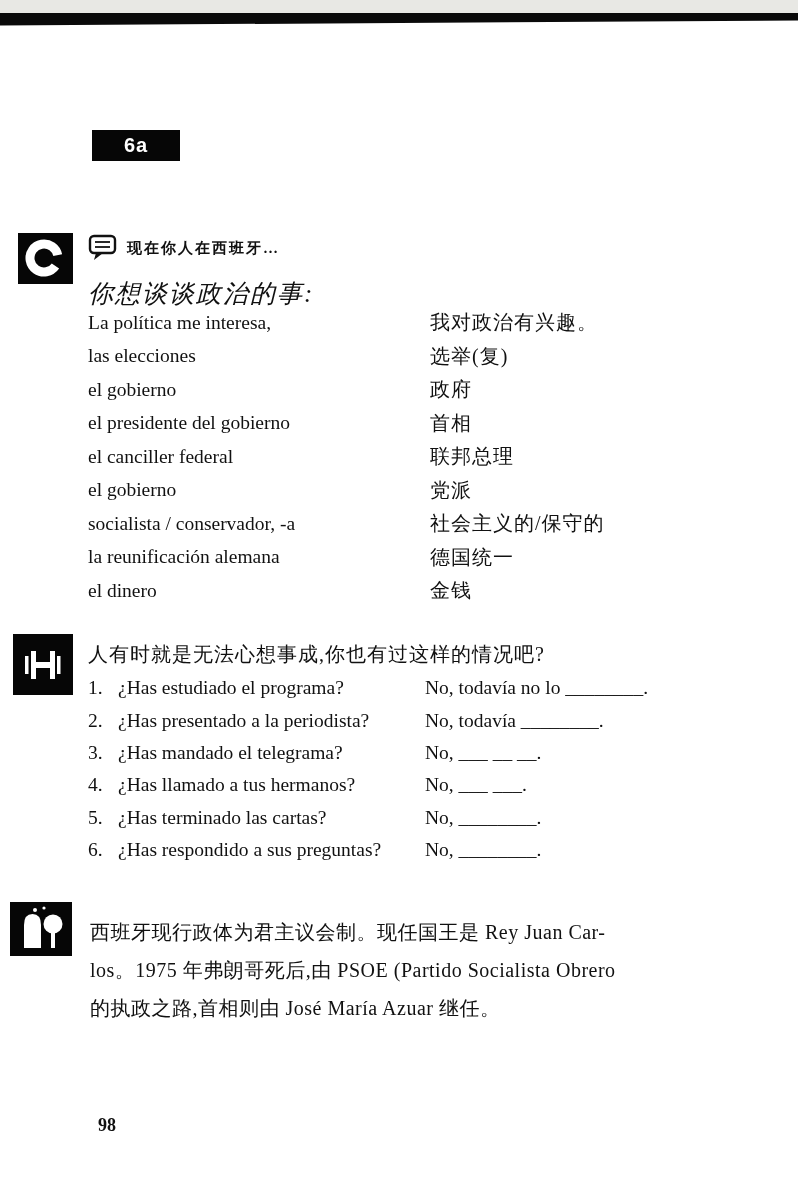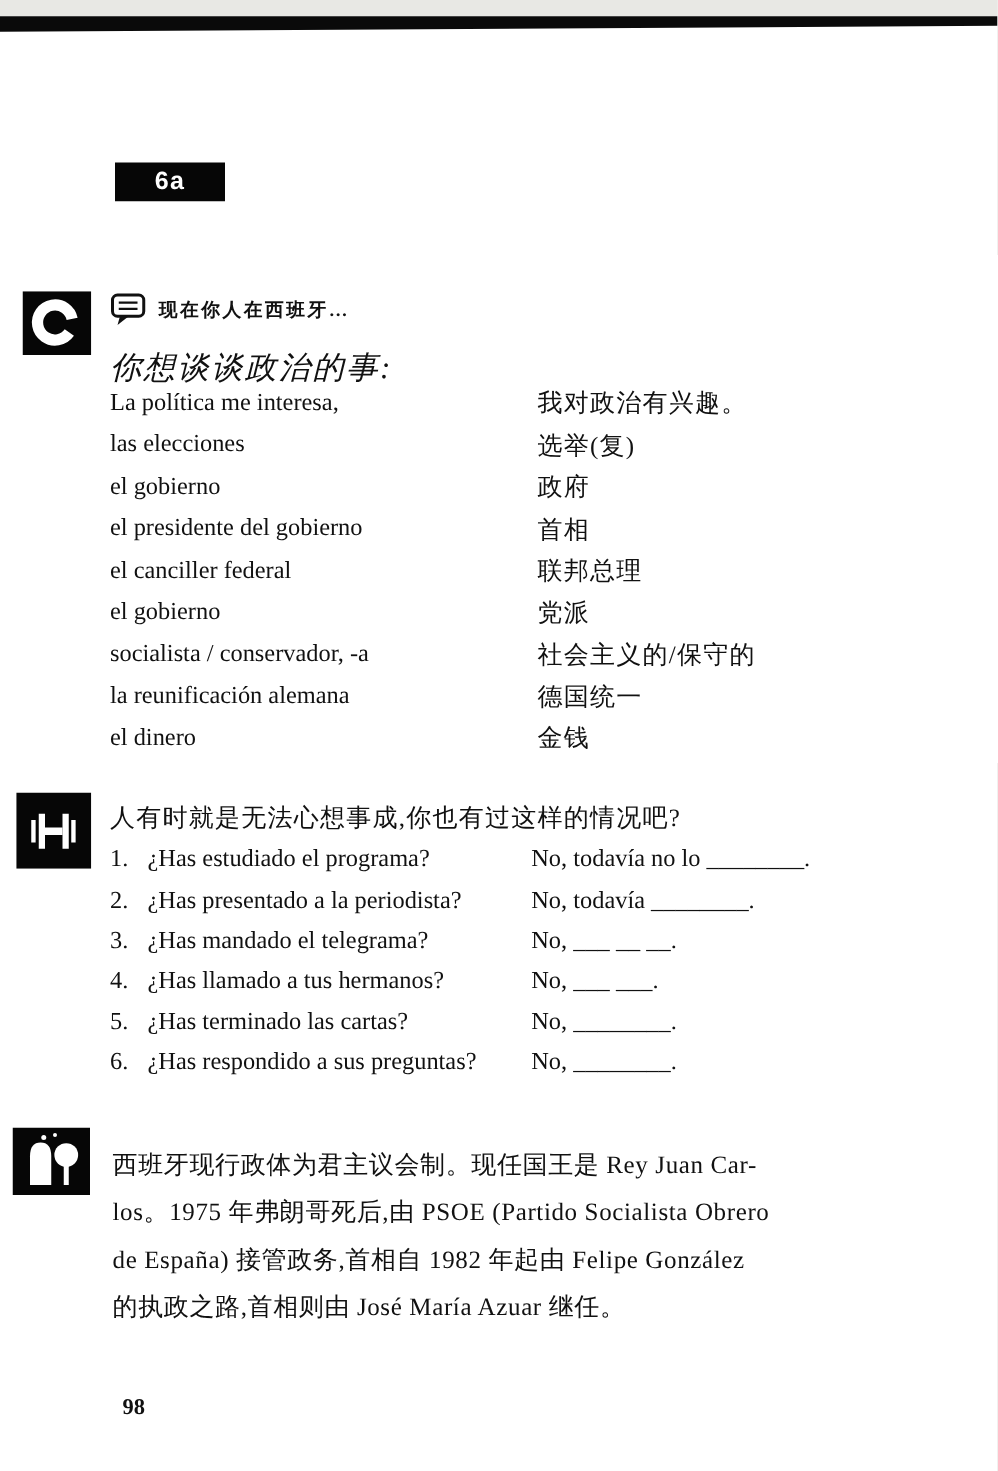--- a/index.html
+++ b/index.html
@@ -181,19 +181,18 @@
       <circle cx="43" cy="22" r="9.5" fill="#ffffff"></circle>
       <rect x="41" y="29" width="4" height="17" fill="#ffffff"></rect>
       <circle cx="25" cy="8" r="2" fill="#ffffff"></circle>
       <circle cx="34" cy="6" r="1.6" fill="#ffffff"></circle>
     </svg>
   </div>
 
   <div class="culture" id="culture">
       <div class="line">西班牙现行政体为君主议会制。现任国王是 Rey Juan Car-</div>
       <div class="line">los。1975 年弗朗哥死后,由 PSOE (Partido Socialista Obrero</div>
-      <div class="line">de España) 接管政务,首相自 1982 年起由 Felipe González</div>
       <div class="line">的执政之路,首相则由 José María Azuar 继任。</div>
     </div>
 
   <div class="pagenum">98</div>
 
 </div>
 
 </body></html>

